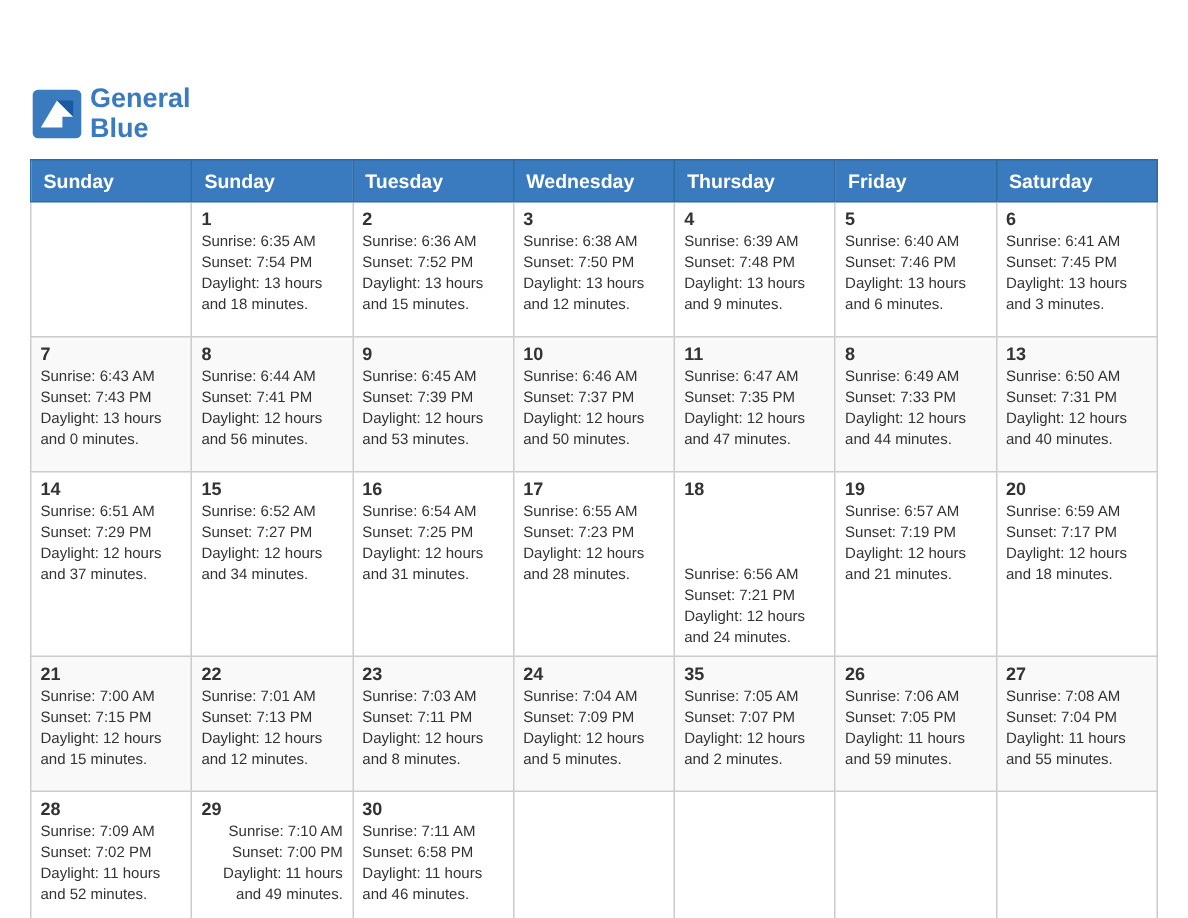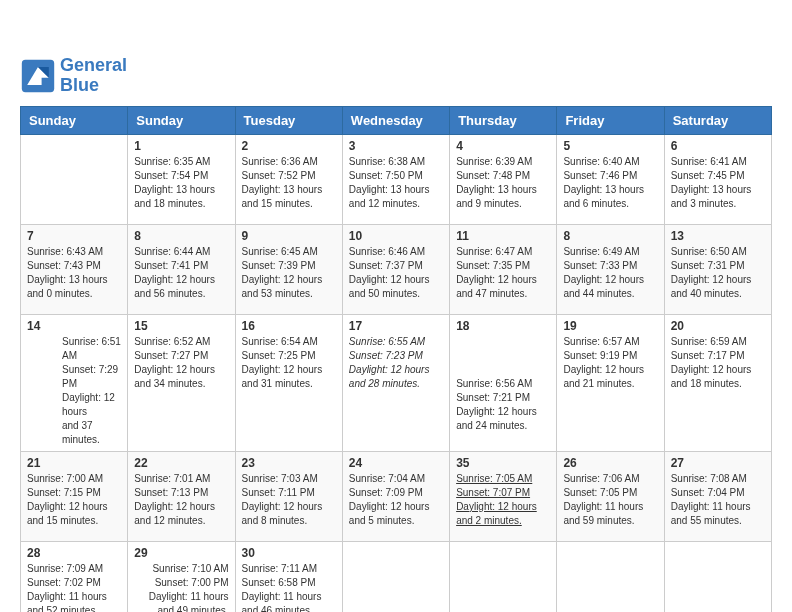--- a/index.html
+++ b/index.html
@@ -214,57 +214,57 @@
           <div class="day-number">13</div>
           <div class="day-info" style="white-space: pre-line;">Sunrise: 6:50 AM
 Sunset: 7:31 PM
 Daylight: 12 hours
 and 40 minutes.</div>
         </td>
       </tr>
       <tr>
         <td>
           <div class="day-number">14</div>
-          <div class="day-info" style="white-space: pre-line; margin-left: 35px;">Sunrise: 6:51 AM
+          <div class="day-info" style="white-space: pre-line;">Sunrise: 6:51 AM
 Sunset: 7:29 PM
 Daylight: 12 hours
 and 37 minutes.</div>
         </td>
         <td>
           <div class="day-number">15</div>
           <div class="day-info" style="white-space: pre-line;">Sunrise: 6:52 AM
 Sunset: 7:27 PM
 Daylight: 12 hours
 and 34 minutes.</div>
         </td>
         <td>
           <div class="day-number">16</div>
           <div class="day-info" style="white-space: pre-line;">Sunrise: 6:54 AM
 Sunset: 7:25 PM
 Daylight: 12 hours
 and 31 minutes.</div>
         </td>
         <td>
           <div class="day-number">17</div>
-          <div class="day-info" style="white-space: pre-line; font-style: italic;">Sunrise: 6:55 AM
+          <div class="day-info" style="white-space: pre-line;">Sunrise: 6:55 AM
 Sunset: 7:23 PM
 Daylight: 12 hours
 and 28 minutes.</div>
         </td>
         <td>
           <div class="day-number">18</div>
           <div class="day-info" style="white-space: pre-line; margin-top: 44px;">Sunrise: 6:56 AM
 Sunset: 7:21 PM
 Daylight: 12 hours
 and 24 minutes.</div>
         </td>
         <td>
           <div class="day-number">19</div>
           <div class="day-info" style="white-space: pre-line;">Sunrise: 6:57 AM
-Sunset: 9:19 PM
+Sunset: 7:19 PM
 Daylight: 12 hours
 and 21 minutes.</div>
         </td>
         <td>
           <div class="day-number">20</div>
           <div class="day-info" style="white-space: pre-line;">Sunrise: 6:59 AM
 Sunset: 7:17 PM
 Daylight: 12 hours
 and 18 minutes.</div>
         </td>
@@ -293,21 +293,21 @@
         </td>
         <td>
           <div class="day-number">24</div>
           <div class="day-info" style="white-space: pre-line;">Sunrise: 7:04 AM
 Sunset: 7:09 PM
 Daylight: 12 hours
 and 5 minutes.</div>
         </td>
         <td>
           <div class="day-number">35</div>
-          <div class="day-info" style="white-space: pre-line; text-decoration: underline;">Sunrise: 7:05 AM
+          <div class="day-info" style="white-space: pre-line;">Sunrise: 7:05 AM
 Sunset: 7:07 PM
 Daylight: 12 hours
 and 2 minutes.</div>
         </td>
         <td>
           <div class="day-number">26</div>
           <div class="day-info" style="white-space: pre-line;">Sunrise: 7:06 AM
 Sunset: 7:05 PM
 Daylight: 11 hours
 and 59 minutes.</div>

